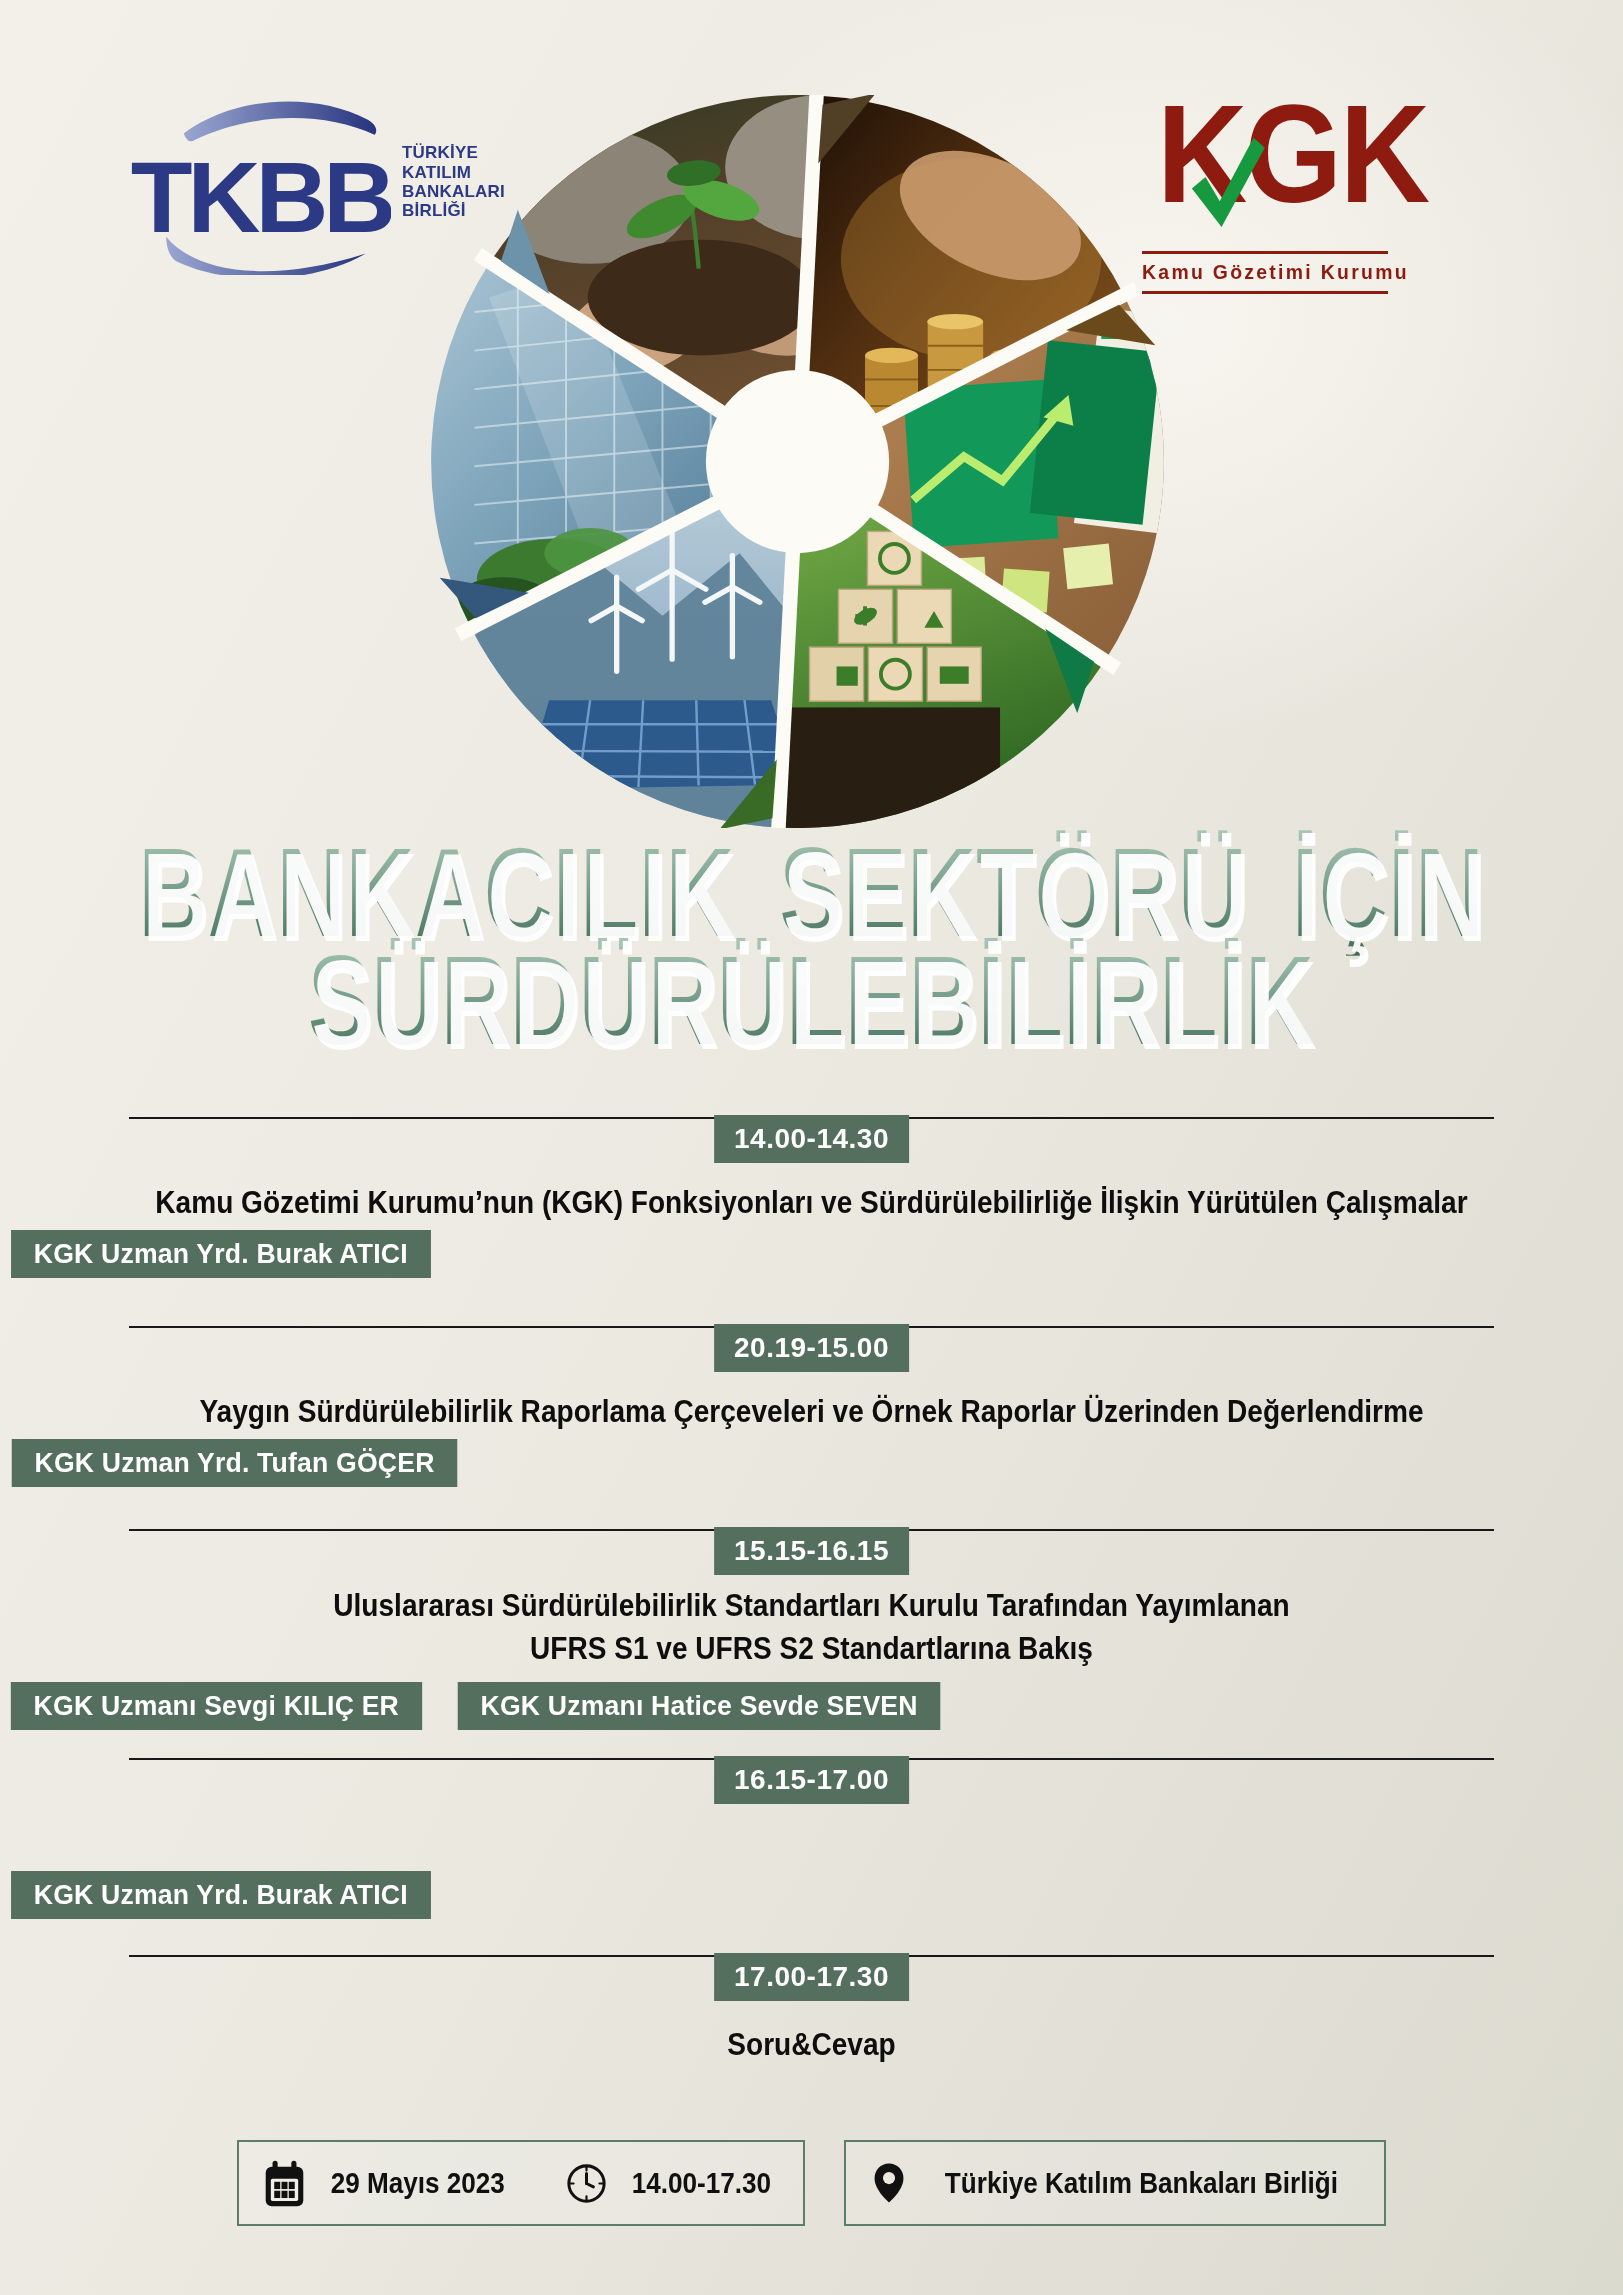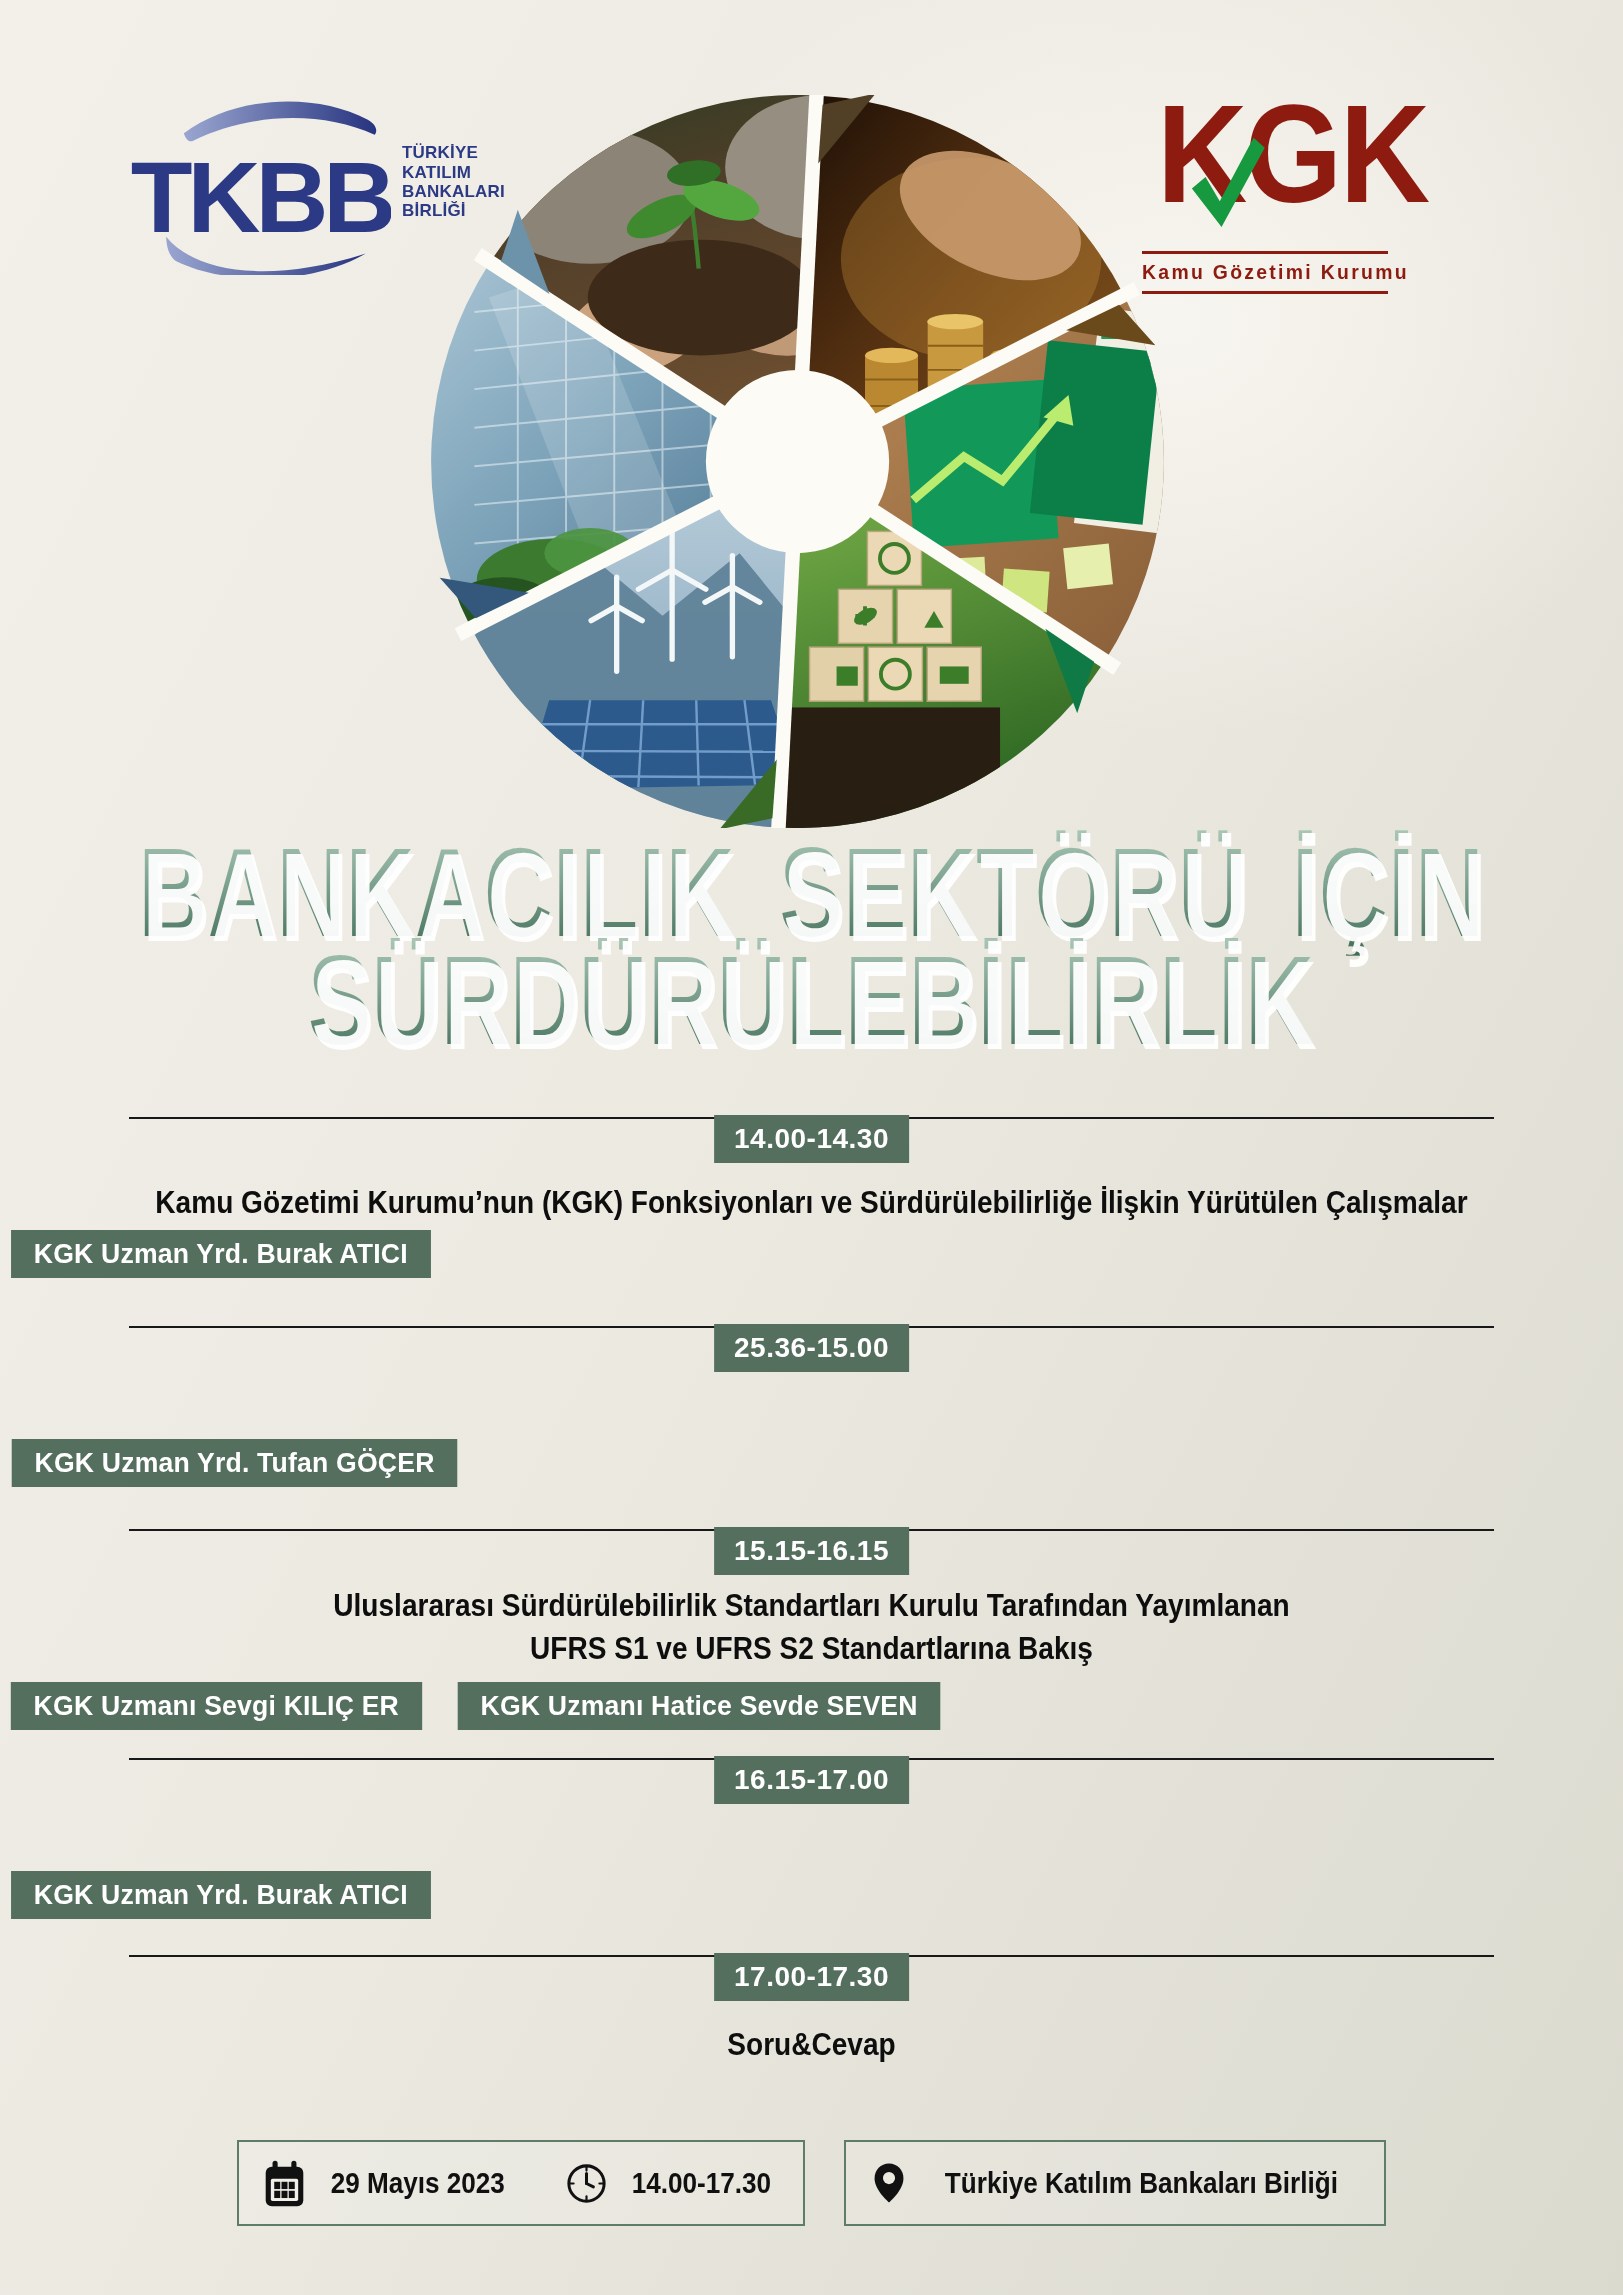--- a/index.html
+++ b/index.html
@@ -312,21 +312,25 @@
 
     </div>
     <div class="speakers">
       <span class="spk">KGK Uzman Yrd. Burak ATICI</span>
 
     </div>
   </div>
 
   <div class="section" id="sec2">
     <div class="rule"></div>
-    <div class="time-badge">25.36-15.00</div>
+    <div class="time-badge">20.19-15.00</div>
+    <div class="desc">
+      <div class="line">Yaygın Sürdürülebilirlik Raporlama Çerçeveleri ve Örnek Raporlar Üzerinden Değerlendirme</div>
+
+    </div>
     <div class="speakers">
       <span class="spk">KGK Uzman Yrd. Tufan GÖÇER</span>
 
     </div>
   </div>
 
   <div class="section" id="sec3">
     <div class="rule"></div>
     <div class="time-badge">15.15-16.15</div>
     <div class="desc">

